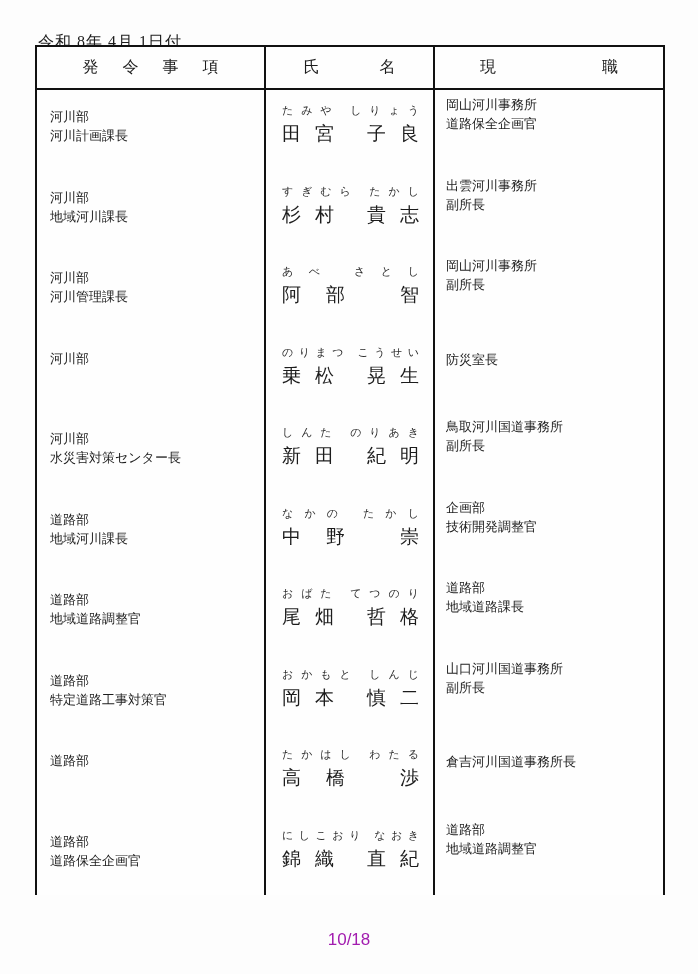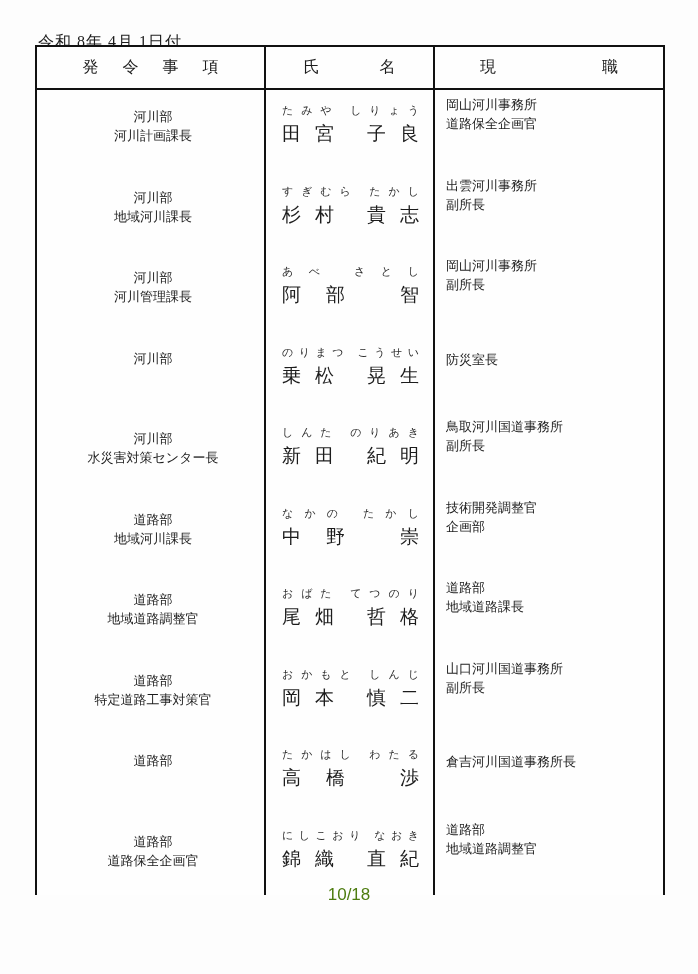--- a/index.html
+++ b/index.html
@@ -40,44 +40,44 @@
   .spread span{white-space:pre;display:inline-block;}
   .hspread-1{width:136px;}
   .hspread-2{width:92px;}
   .hspread-3{width:138px;}
   .tbody{display:block;}
   .row{display:flex;height:80.5px;box-sizing:border-box;}
   .cell{box-sizing:border-box;}
   .cell-item{
     width:229px;border-right:2px solid #111;
     padding:17px 8px 0 13px;
-    font-size:13px;line-height:19px;text-align:center;
+    font-size:13px;line-height:19px;
   }
   .cell-name{
     width:169px;border-right:2px solid #111;
     padding:13px 0 0 16px;
   }
   .cell-current{
     flex:1;
     padding:5px 6px 0 11px;
     font-size:13px;line-height:19px;
   }
   .cell-current .line:only-child{margin-top:13px;}
   .furigana{
     width:137px;font-size:11px;line-height:15px;
     margin-bottom:3px;color:#2a2a2a;
   }
   .kanji-name{
     width:137px;font-size:19px;line-height:25px;
   }
   .page-number{
-    position:absolute;left:0;top:885px;width:100%;
+    position:absolute;left:0;top:930px;width:100%;
     text-align:center;
     font-family:"Liberation Sans", sans-serif;
-    font-size:17px;color:#4d7c0f;
+    font-size:17px;color:#a21caf;
   }
 </style>
 </head>
 <body>
 
 <div class="date-label">令和 8年 4月 1日付</div>
 
 <div class="doc-table">
   <div class="thead">
     <div class="hcell hcell-1">
@@ -264,22 +264,22 @@
             <span>し</span>
           </div>
       <div class="spread kanji-name">
             <span>中</span>
             <span>野</span>
             <span> </span>
             <span>崇</span>
           </div>
     </div>
     <div class="cell cell-current">
+          <div class="line">企画部</div>
           <div class="line">技術開発調整官</div>
-          <div class="line">企画部</div>
         </div>
   </div>
 
   <div class="row">
     <div class="cell cell-item">
           <div class="line">道路部</div>
           <div class="line">地域道路調整官</div>
         </div>
     <div class="cell cell-name">
       <div class="spread furigana">

